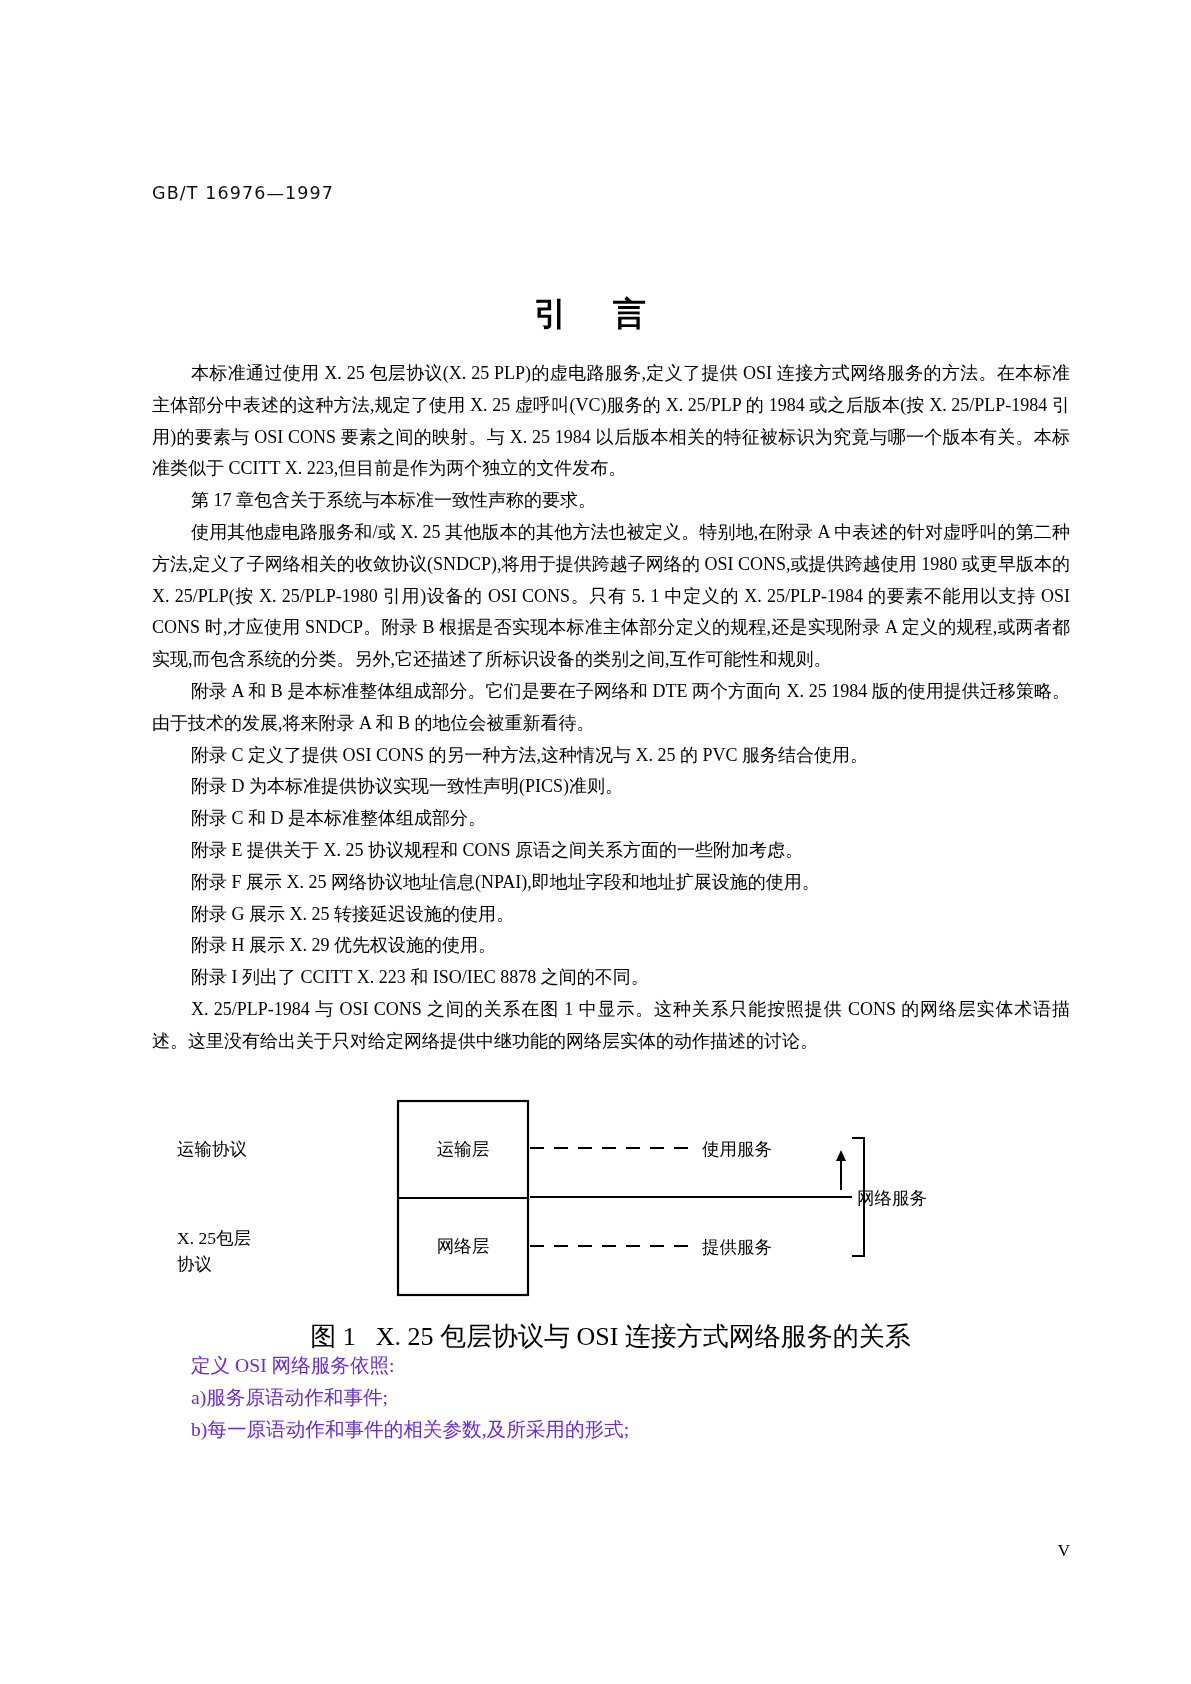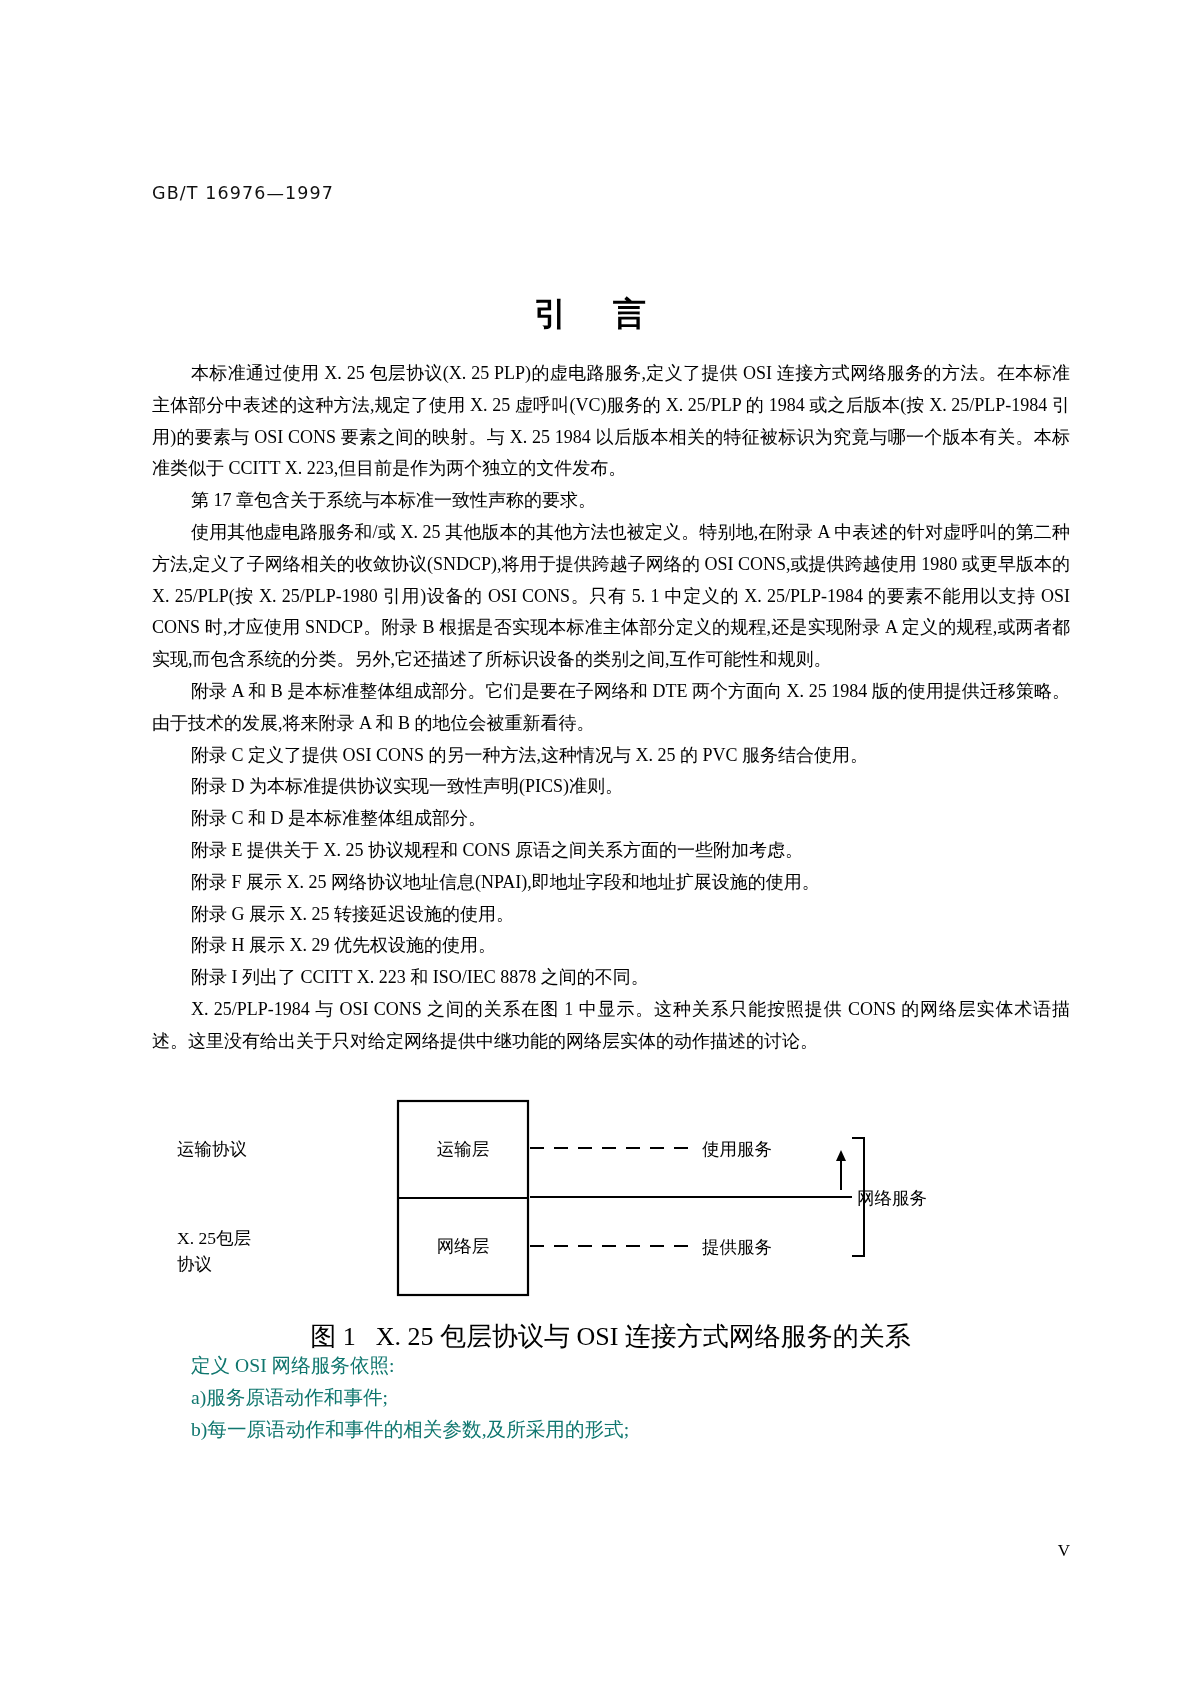--- a/index.html
+++ b/index.html
@@ -89,21 +89,21 @@
     display: inline-block;
     width: 20px;
   }
   .tail-text {
     position: absolute;
     left: 137px;
     top: 1350px;
     width: 918px;
     font-size: 19.6px;
     line-height: 31.8px;
-    color: #0f766e;
+    color: #6d28d9;
   }
   .tail-text p {
     margin: 0;
     padding: 0;
   }
   .page-num {
     position: absolute;
     left: 0;
     top: 1541px;
     width: 1055px;

